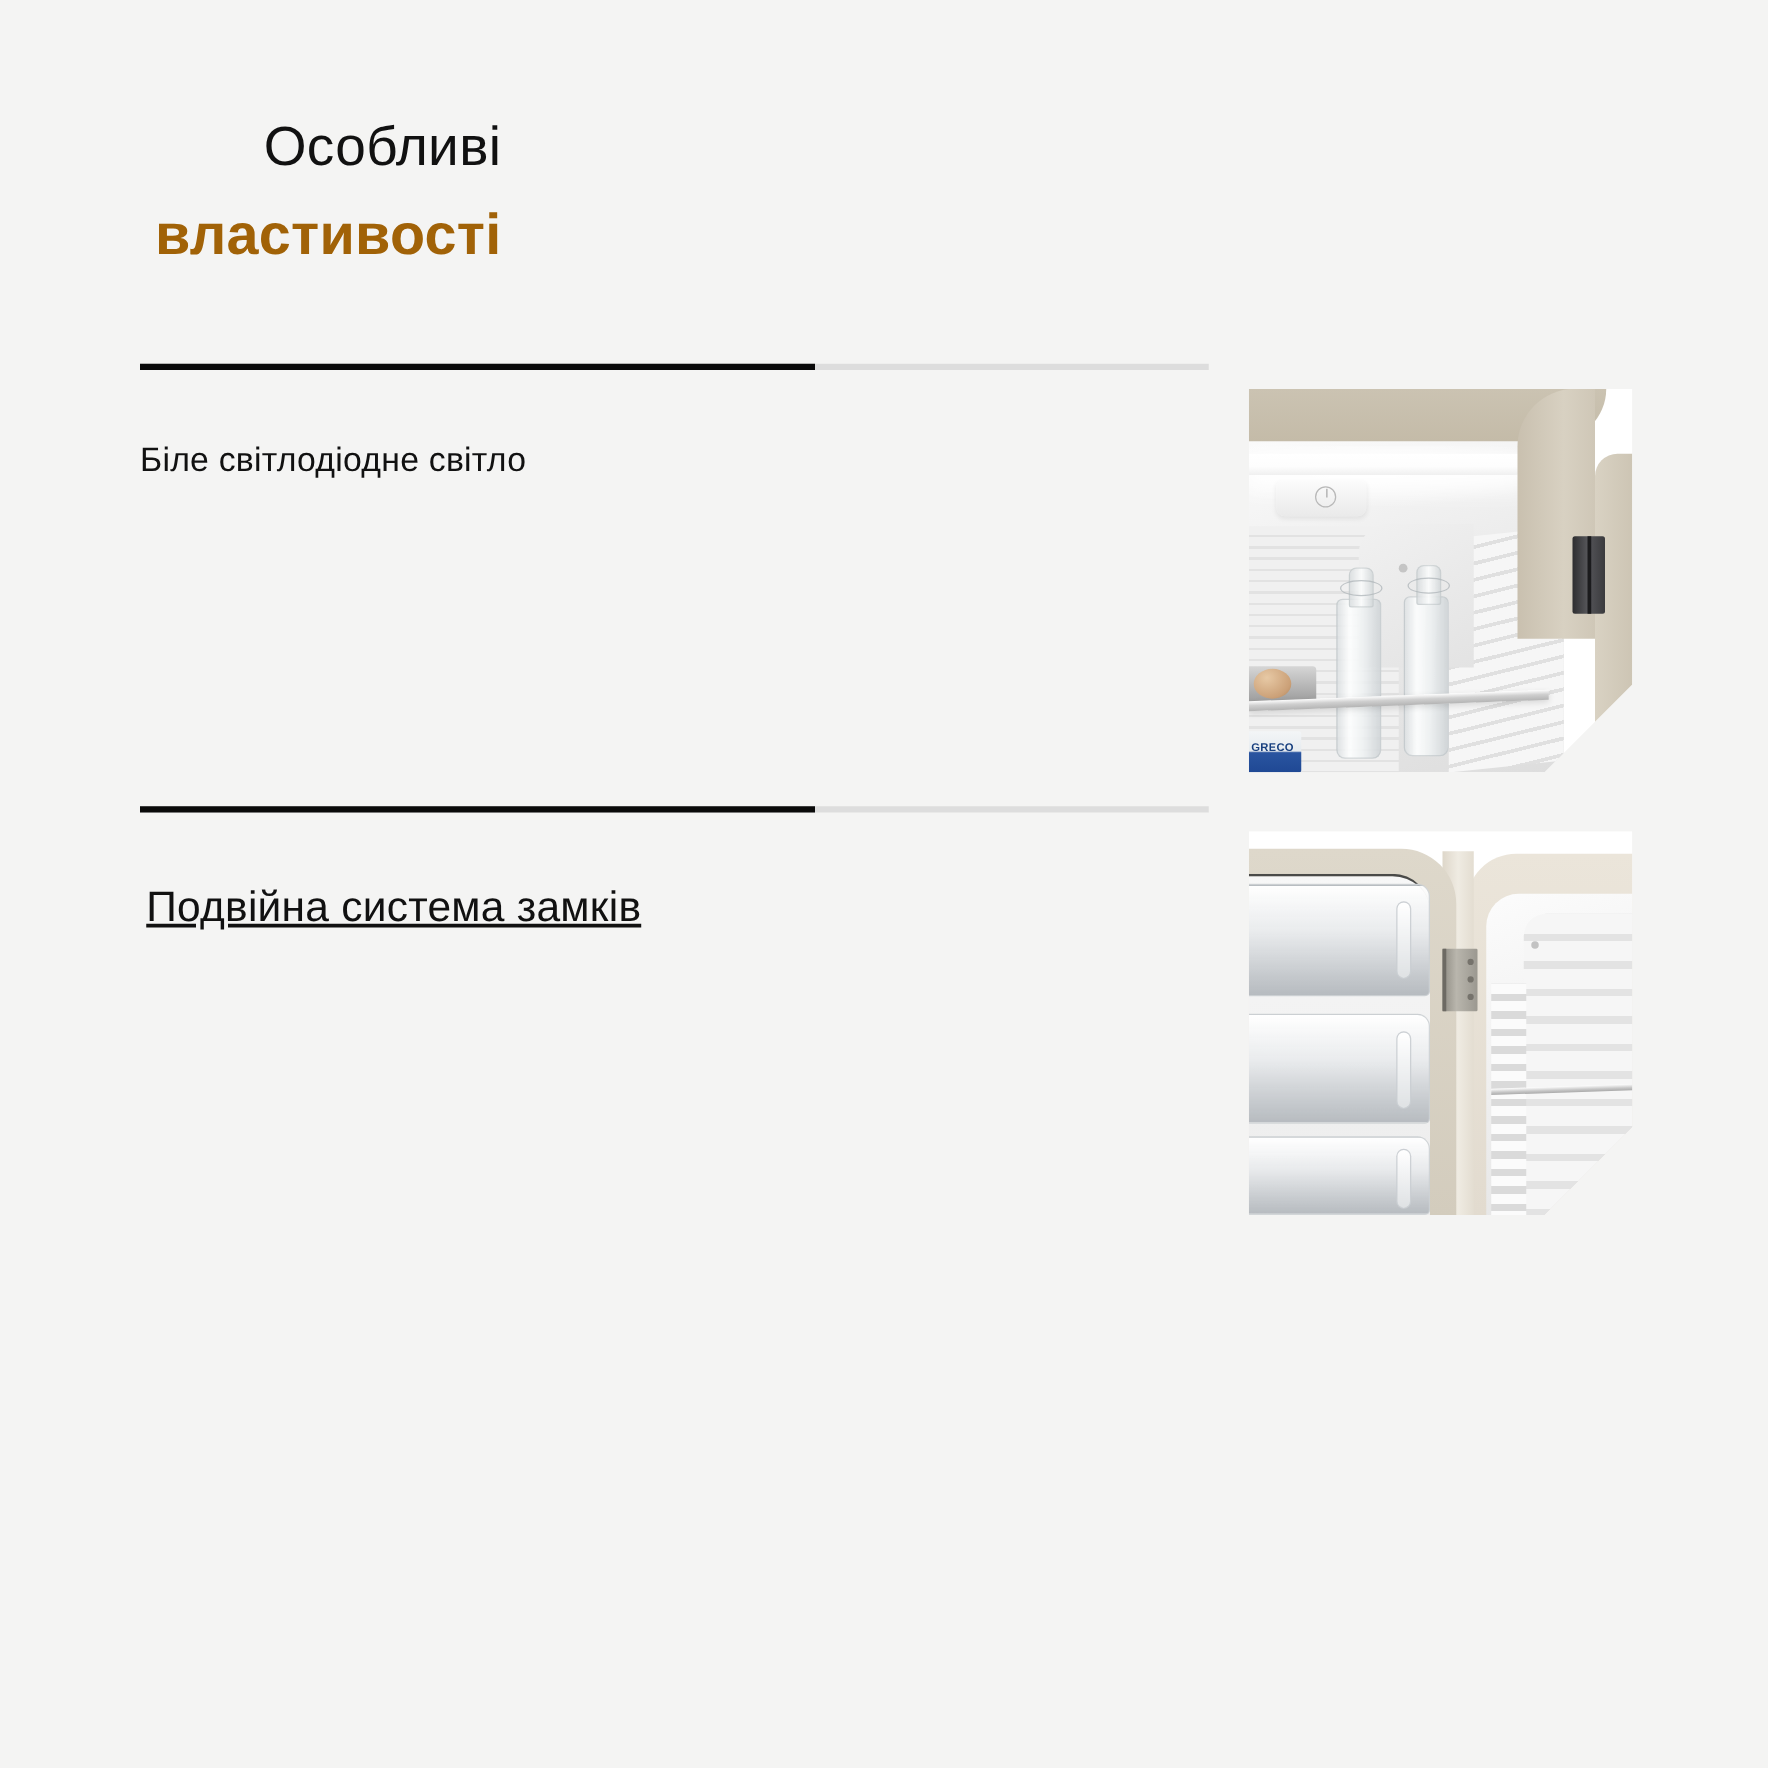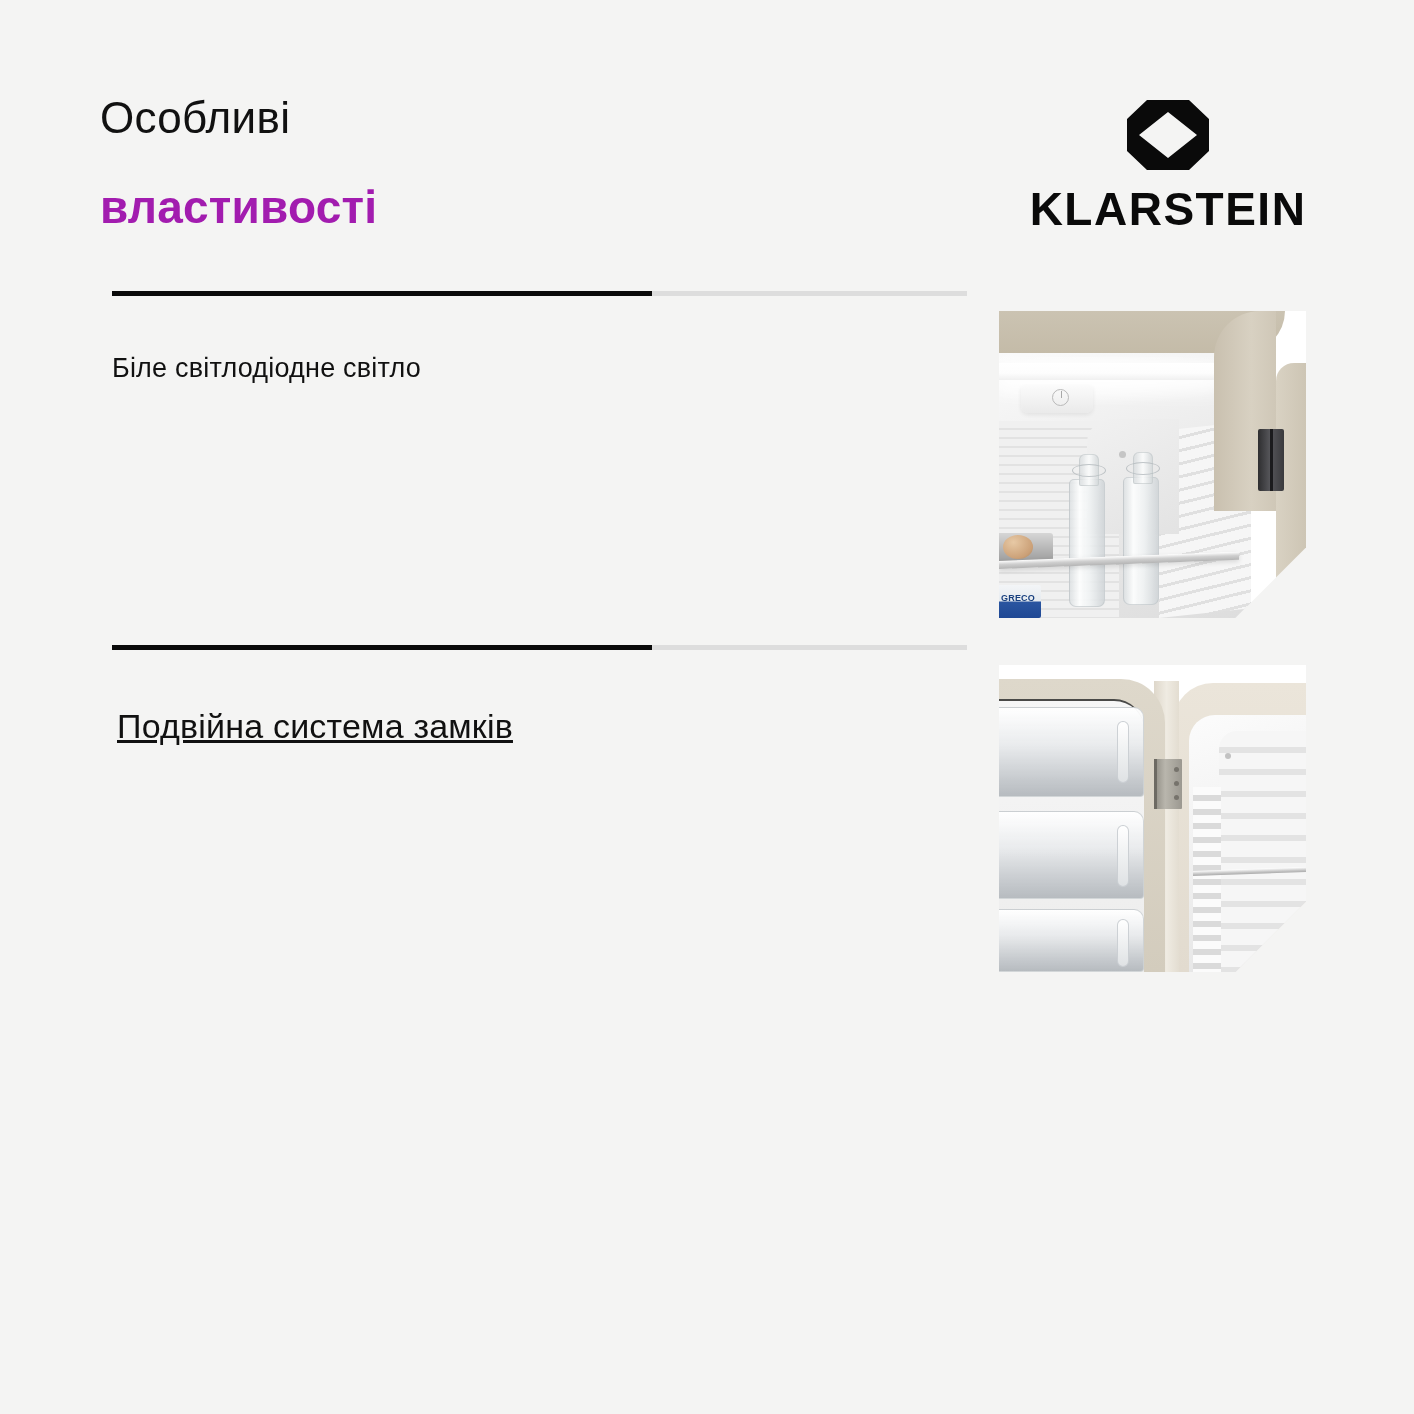--- a/index.html
+++ b/index.html
@@ -15,24 +15,25 @@
   .page {
     position: relative;
     width: 1414px;
     height: 1414px;
     background: #f4f4f3;
   }
 
   
   .header {
     position: absolute;
-    left: 100px;
+    left: 124px;
     top: 96px;
     width: 1200px;
     height: 150px;
+    text-align: right;
   }
 
   .title-block {
     position: absolute;
     left: 0;
     top: 0;
   }
 
   .title-line-1 {
     font-size: 44px;
@@ -40,23 +41,23 @@
     letter-spacing: 0.3px;
     color: #111111;
     line-height: 1.0;
     white-space: nowrap;
   }
 
   .title-line-2 {
     font-size: 46px;
     font-weight: 700;
     letter-spacing: 0.2px;
-    color: #a21caf;
+    color: #a16207;
     line-height: 1.0;
-    margin-top: 44px;
+    margin-top: 24px;
     white-space: nowrap;
   }
 
   
   .logo {
     position: absolute;
     right: 0;
     top: 4px;
     width: 264px;
     display: flex;
@@ -542,27 +543,20 @@
 
 <div class="page">
 
   <div class="header">
 
     <div class="title-block">
       <div class="title-line-1">Особливі</div>
       <div class="title-line-2">властивості</div>
     </div>
 
-    <div class="logo">
-      <svg class="logo-mark" viewBox="0 0 82 70">
-        <path d="M20 0 H62 L82 19 V51 L62 70 H20 L0 51 V19 Z
-                 M41 12 L12 35 L41 58 L70 35 Z" fill="#0a0a0a" fill-rule="evenodd"></path>
-      </svg>
-      <div class="logo-word">KLARSTEIN</div>
-    </div>
 
   </div>
 
   <div class="features">
 
     <div class="feature-row r1">
       <div class="divider">
         <div class="divider-fill"></div>
       </div>
       <div class="feature-label">Біле світлодіодне світло</div>

